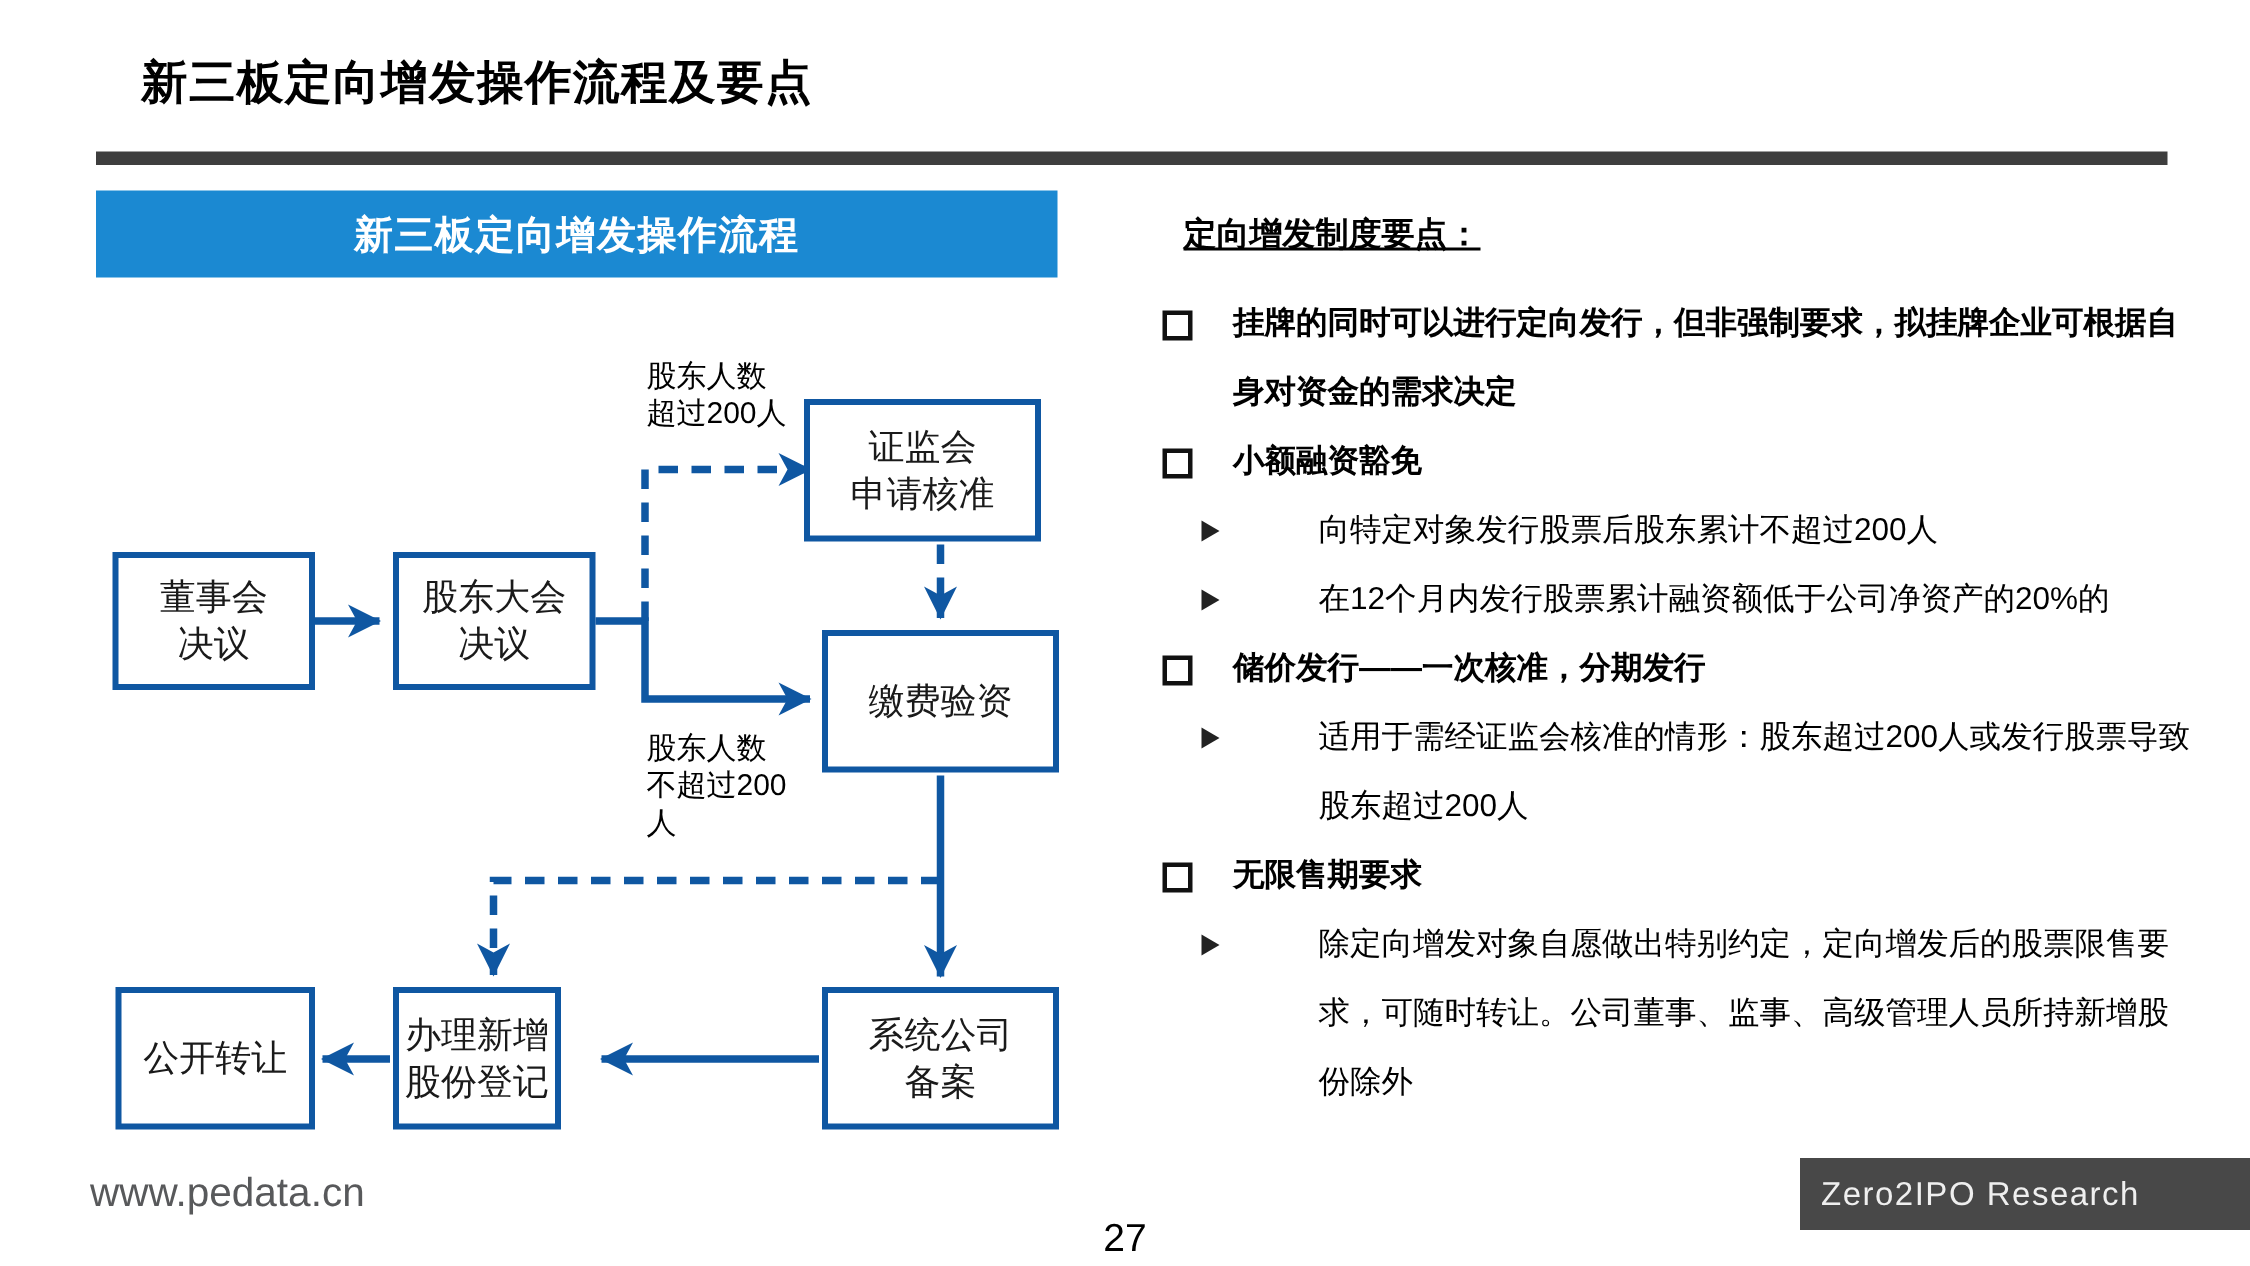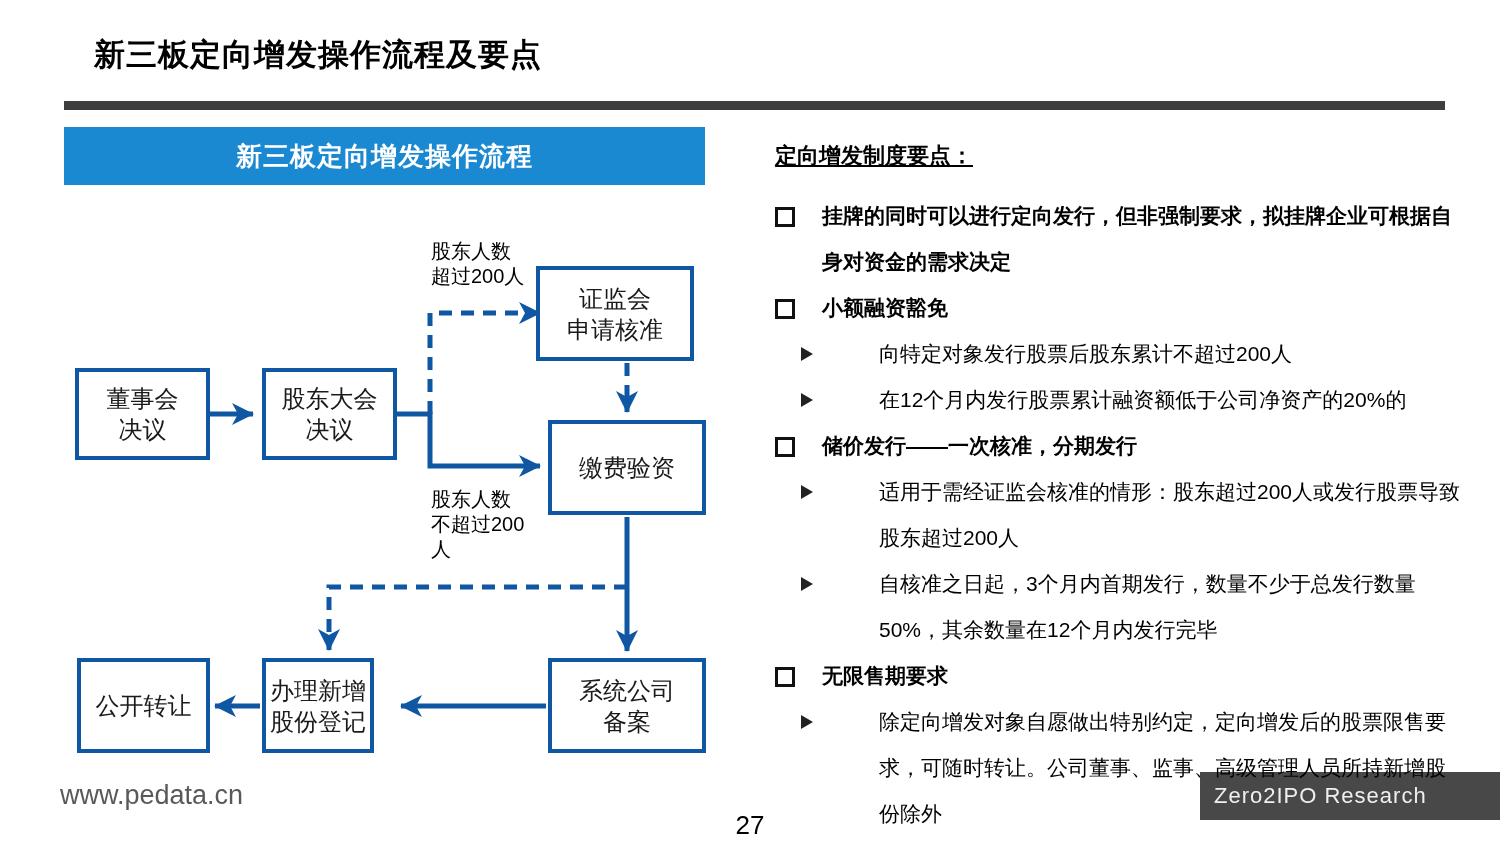--- a/index.html
+++ b/index.html
@@ -38,21 +38,21 @@
   .n-transfer{left:77px;top:658px;width:133px;height:95px;}
   .flow-label{
     font-size:20px;line-height:25px;color:#000;white-space:pre-line;z-index:3;
   }
   .lbl-over{left:431px;top:239px;}
   .lbl-under{left:431px;top:487px;}
   
   .panel{left:773px;top:141px;width:692px;z-index:2;}
   .panel-heading{
     font-size:22px;font-weight:bold;text-decoration:underline;
-    margin:0 0 22px 2px;color:#000;
+    margin:0 0 22px 16px;color:#000;
   }
   .krow{display:flex;font-size:21px;line-height:46px;color:#000;}
   .krow.bold{font-weight:bold;}
   .krow .sq{
     flex:none;width:14px;height:14px;border:3px solid #111;background:#fff;
     margin:14px 27px 0 2px;
   }
   .krow.l2{padding-left:28px;gap:36px;}
   .krow .tri{
     flex:none;width:0;height:0;
@@ -134,24 +134,20 @@
   </div>
 
   <div class="krow bold">
     <span class="sq"></span>
     <span class="txt">储价发行——一次核准，分期发行</span>
   </div>
   <div class="krow l2">
     <span class="tri"></span>
     <span class="txt">适用于需经证监会核准的情形：股东超过200人或发行股票导致股东超过200人</span>
   </div>
-  <div class="krow l2">
-    <span class="tri"></span>
-    <span class="txt">自核准之日起，3个月内首期发行，数量不少于总发行数量50%，其余数量在12个月内发行完毕</span>
-  </div>
 
   <div class="krow bold">
     <span class="sq"></span>
     <span class="txt">无限售期要求</span>
   </div>
   <div class="krow l2">
     <span class="tri"></span>
     <span class="txt">除定向增发对象自愿做出特别约定，定向增发后的股票限售要求，可随时转让。公司董事、监事、高级管理人员所持新增股份除外</span>
   </div>
 </div>

